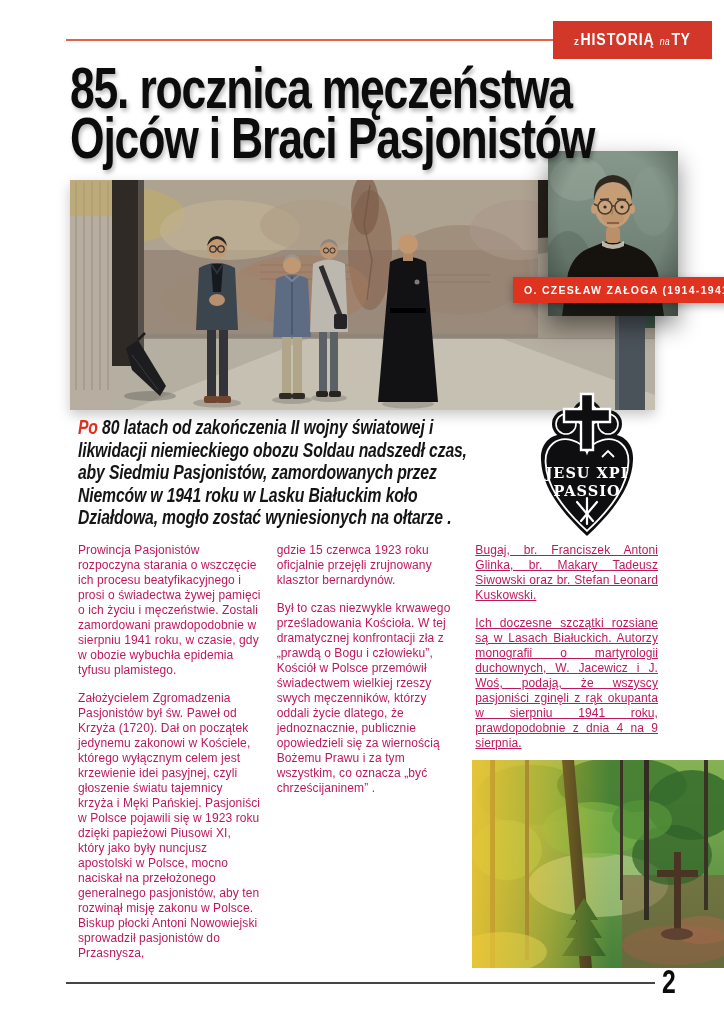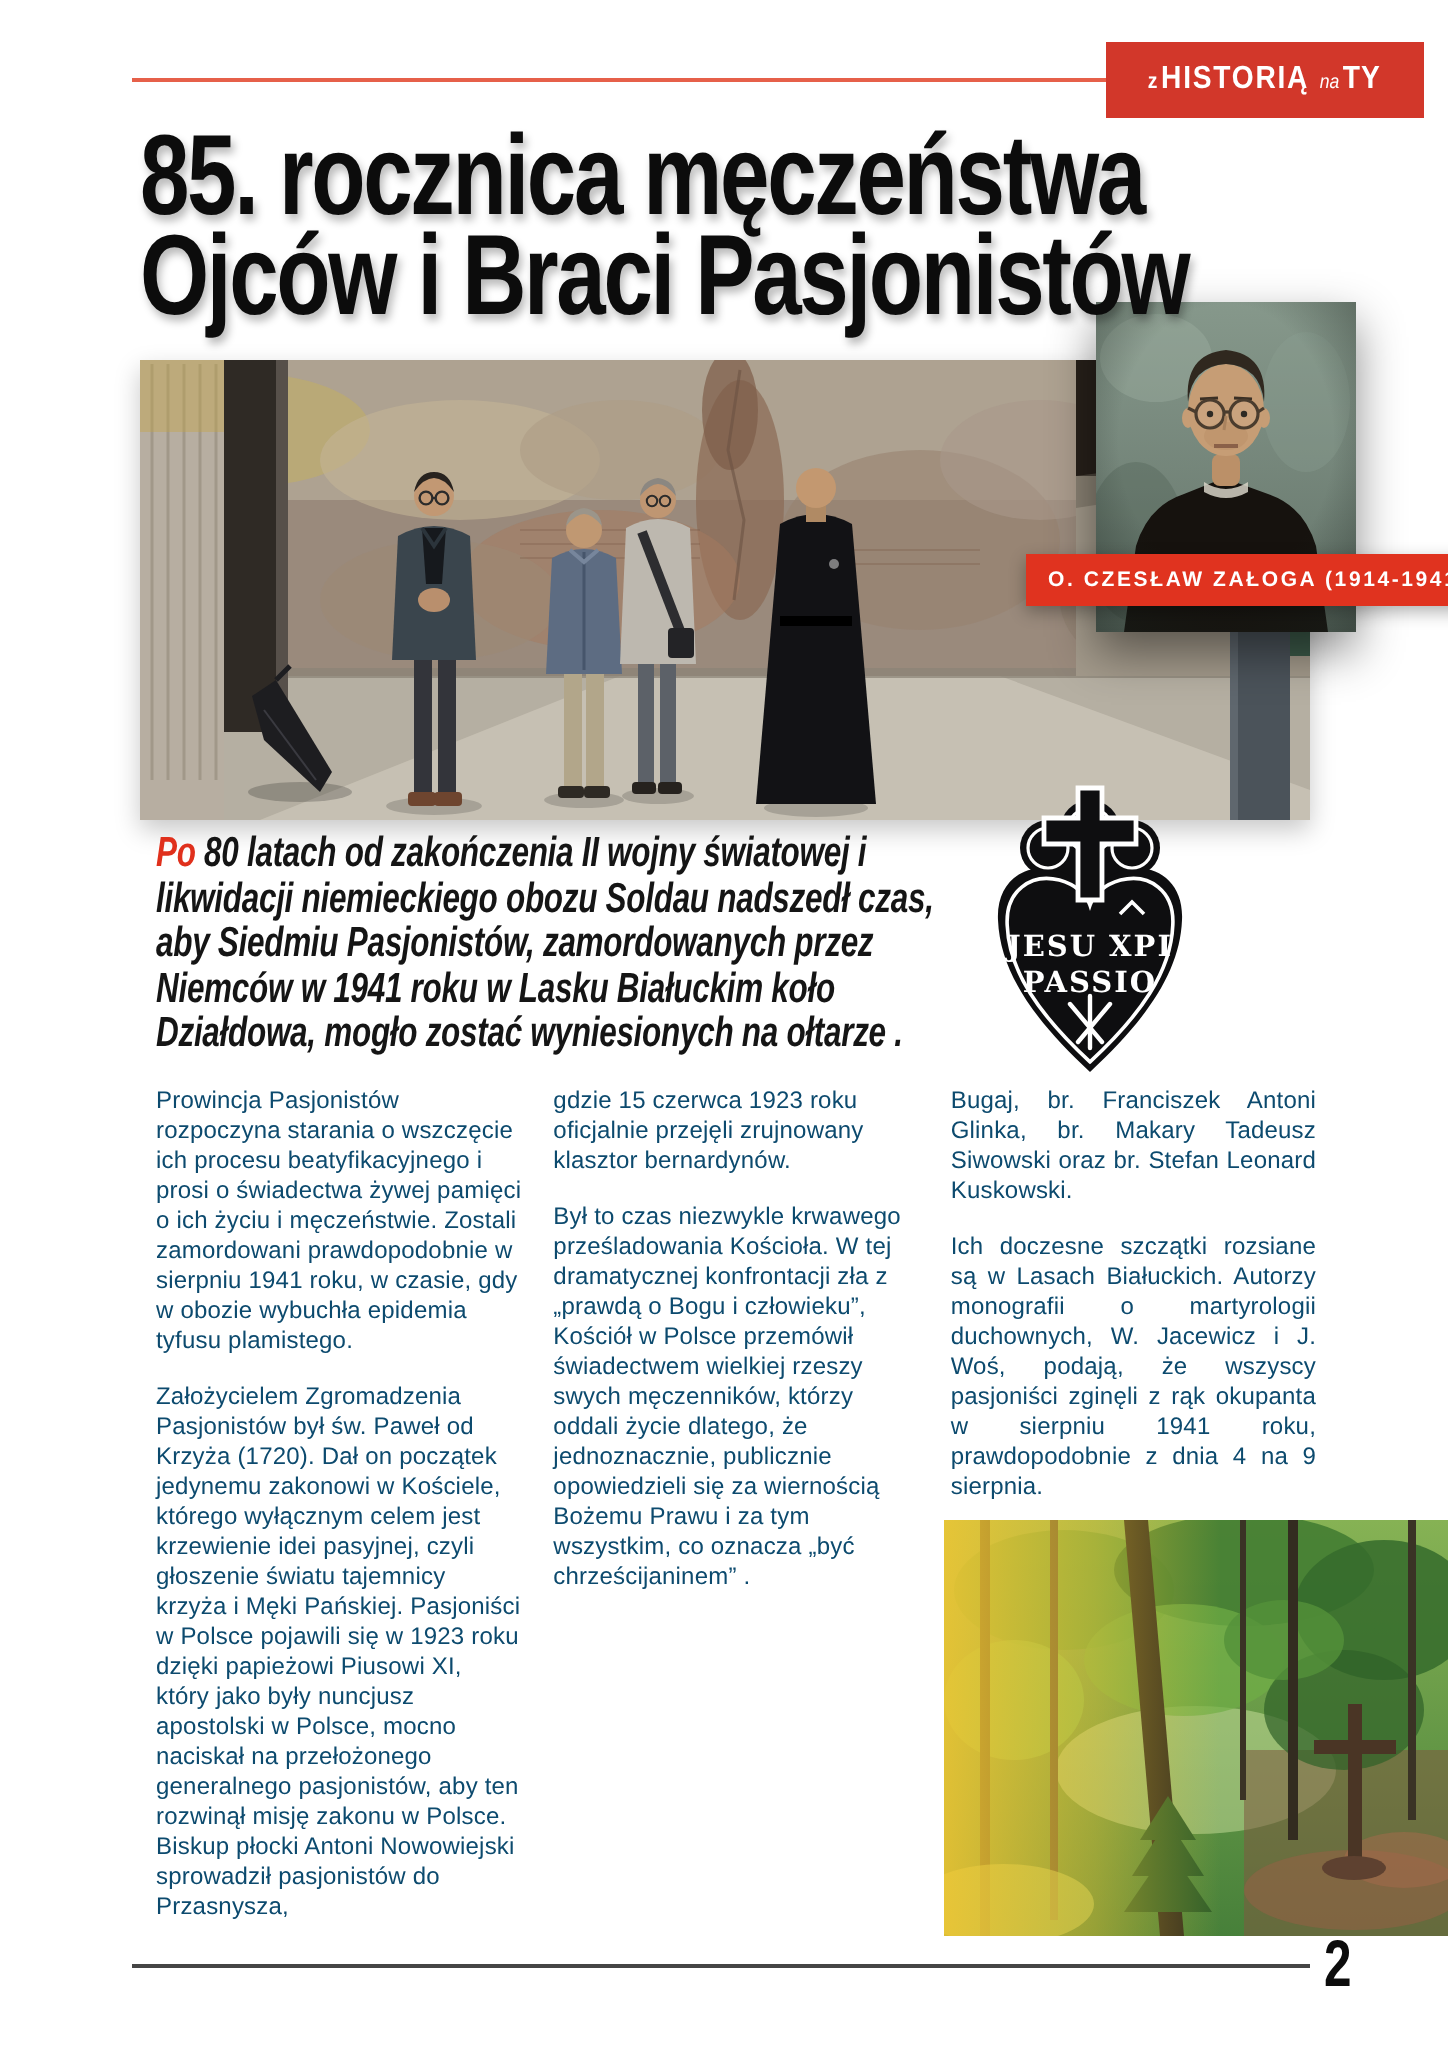--- a/index.html
+++ b/index.html
@@ -36,26 +36,26 @@
     box-shadow:0 3px 8px rgba(0,0,0,0.3);
   }
   
   .intro { position:absolute; left:78px; top:416px; z-index:4;font-style:italic; }
   .in-line {
     white-space:nowrap; font-size:21px; font-weight:700; line-height:22.5px;
     letter-spacing:-0.2px; color:#151515; transform:scaleX(0.75); transform-origin:0 0;
   }
   .in-line .hl { color:#e0301c; }
   
-  .emblem { position:absolute; left:483px; top:390px; width:124px; height:156px; z-index:4;text-decoration:underline; }
-  
-  .columns { position:absolute; left:78px; top:543px; width:580px; display:flex; gap:16px; color:#0c4a6e; }
+  .emblem { position:absolute; left:525px; top:390px; width:124px; height:156px; z-index:4;text-decoration:underline; }
+  
+  .columns { position:absolute; left:78px; top:543px; width:580px; display:flex; gap:16px; color:#be185d; }
   .col { flex:1; font-size:12px; line-height:1.25; letter-spacing:0.1px; }
   .col p { margin:0 0 13px 0; white-space:pre-line; }
-  .col.justify p { text-align:justify; }
+  .col.justify p { text-align:justify;text-decoration:underline; }
   .forest { position:absolute; left:472px; top:760px; width:252px; height:208px; z-index:2; }
   
   .footer-rule { position:absolute; left:66px; top:982px; width:589px; height:2px; background:#454545; }
   .page-num {
     position:absolute; left:662px; top:963px; font-size:33px; font-weight:700;
     letter-spacing:-1px; color:#0c0c0c; transform:scaleX(0.75); transform-origin:0 0;
   }
 </style>
 </head>
 <body>

